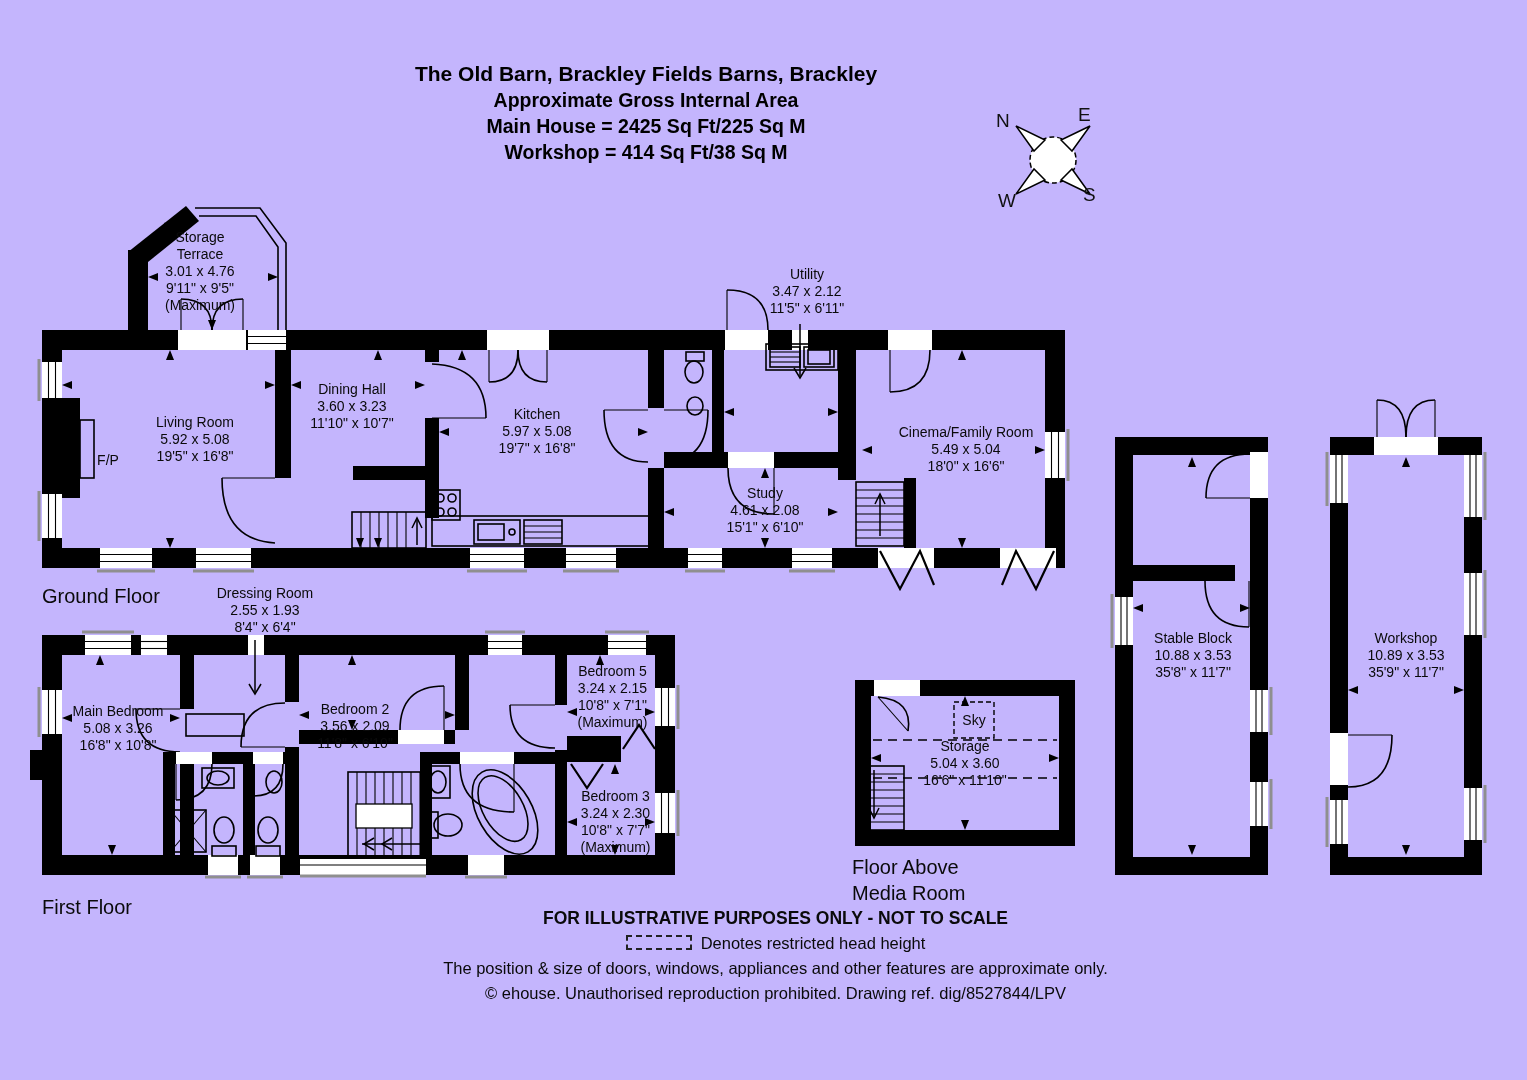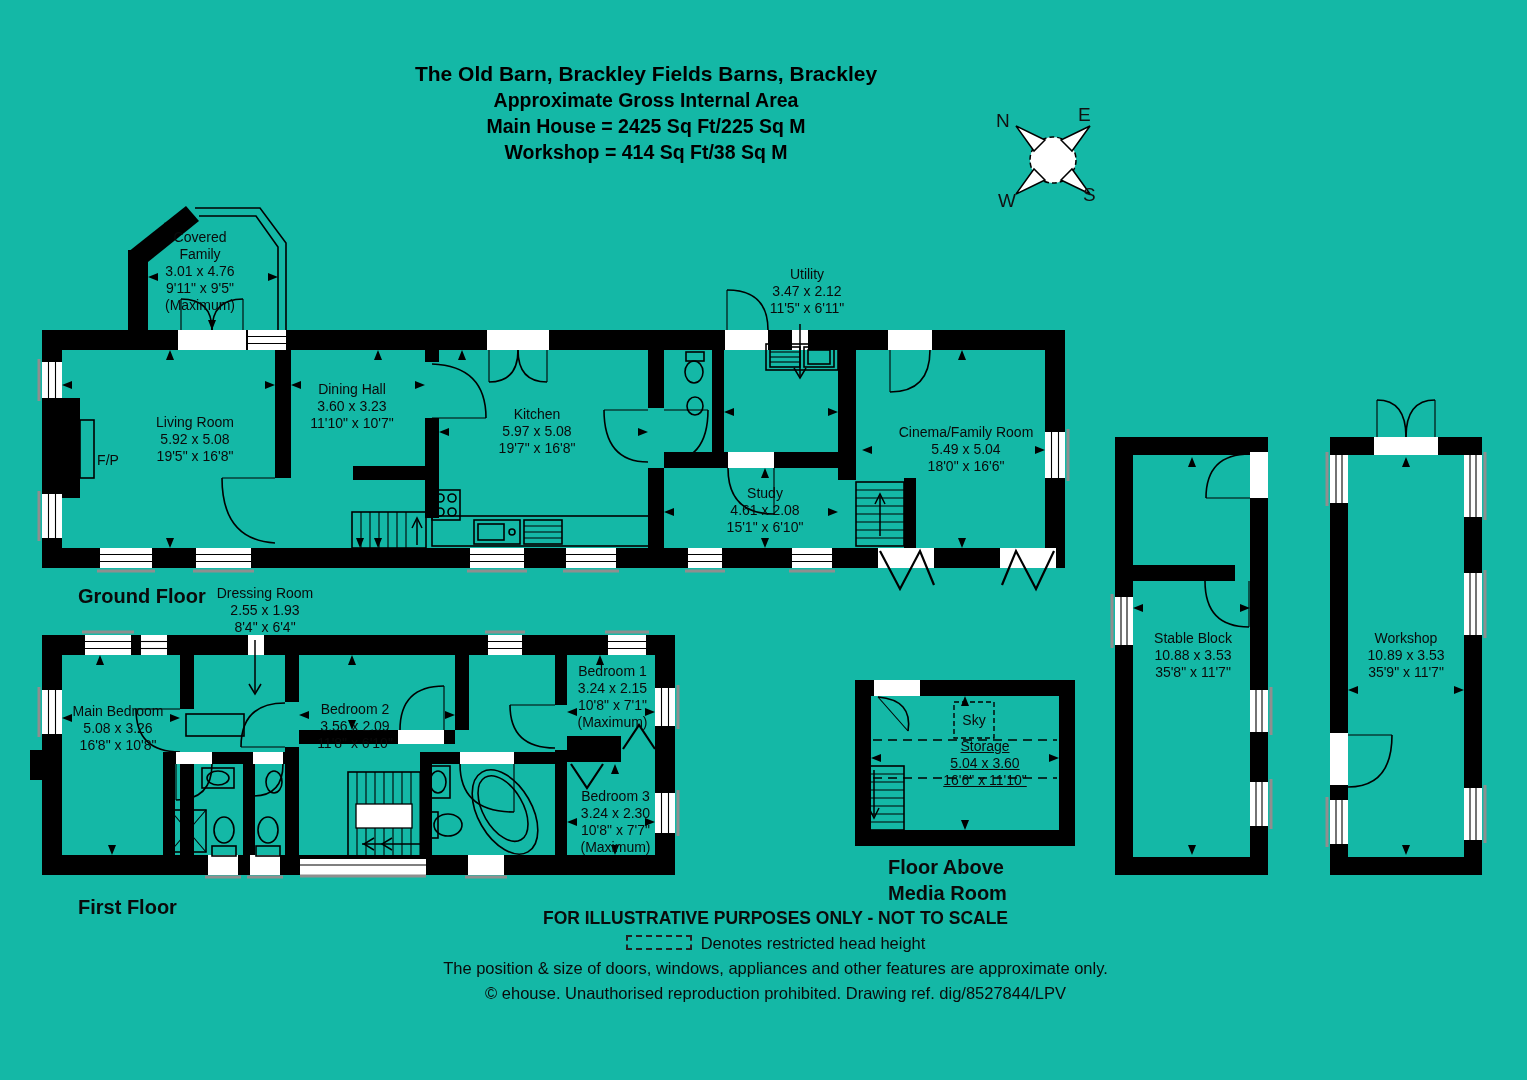--- a/index.html
+++ b/index.html
@@ -1,33 +1,33 @@
 <!DOCTYPE html>
 <html><head>
 <meta charset="utf-8">
 <style>
   html,body{margin:0;padding:0;background:#fff;}
-  .page{position:relative;width:1527px;height:1080px;background:#14b8a6;overflow:hidden;
+  .page{position:relative;width:1527px;height:1080px;background:#c4b5fd;overflow:hidden;
         font-family:"Liberation Sans", sans-serif;color:#000;}
   svg{position:absolute;left:0;top:0;}
   .wall{fill:#000;stroke:none;}
   .thin{fill:none;stroke:#000;stroke-width:1.6;}
   .hair{stroke:#000;stroke-width:1.1;fill:none;}
   .sill{stroke:#8f8f8f;stroke-width:3;fill:none;}
   .arrow{fill:#000;stroke:none;}
   .oarrow{fill:none;stroke:#000;stroke-width:1.5;}
   .dash{fill:none;stroke:#000;stroke-width:1.4;stroke-dasharray:9 6;}
   .winr{fill:#fff;stroke:none;}
   .zig{fill:none;stroke:#000;stroke-width:2.2;}
   .lbl{position:absolute;text-align:center;font-size:14px;line-height:17px;color:#0a0a0a;}
   .lbl .nm{white-space:normal;}
   .title{position:absolute;left:246px;top:60px;width:800px;text-align:center;font-weight:bold;}
   .title .t1{font-size:21px;line-height:27px;}
   .title .t2{font-size:19.5px;line-height:26px;}
-  .floorlbl{position:absolute;font-size:20px;font-weight:bold;color:#0a0a0a;line-height:26px;margin-left:36px;}
+  .floorlbl{position:absolute;font-size:20px;font-weight:normal;color:#0a0a0a;line-height:26px;}
   .compass-letter{position:absolute;font-size:19px;color:#111;}
   .footer{position:absolute;left:0;top:906px;width:1527px;text-align:center;color:#0a0a0a;padding-left:12px;}
   .footer .f1{font-size:17.5px;font-weight:bold;line-height:25px;}
   .footer .f2{font-size:16.5px;line-height:25px;}
   .legend-swatch{display:inline-block;width:62px;height:11px;border:2px dashed #222;
                  margin-right:9px;vertical-align:-1px;}
 </style>
 </head>
 <body>
 
@@ -509,21 +509,21 @@
   <div class="t2">Main House = 2425 Sq Ft/225 Sq M</div>
   <div class="t2">Workshop = 414 Sq Ft/38 Sq M</div>
 </div>
 
 <div class="compass-letter" style="left:996px;top:110px;">N</div>
 <div class="compass-letter" style="left:1078px;top:104px;">E</div>
 <div class="compass-letter" style="left:998px;top:190px;">W</div>
 <div class="compass-letter" style="left:1083px;top:184px;">S</div>
 
 <div class="lbl" style="left:155px;top:229px;width:90px;">
-  <div class="nm">Covered Family</div>
+  <div class="nm">Storage Terrace</div>
   <div>3.01 x 4.76</div>
   <div>9'11" x 9'5"</div>
   <div>(Maximum)</div>
 </div>
 
 <div class="lbl" style="left:88px;top:437px;width:40px;margin-top:15px;">F/P</div>
 
 <div class="lbl" style="left:95px;top:414px;width:200px;">
   <div>Living Room</div>
   <div>5.92 x 5.08</div>
@@ -574,21 +574,21 @@
   <div>16'8" x 10'8"</div>
 </div>
 
 <div class="lbl" style="left:265px;top:665px;width:180px;margin-top:36px;">
   <div>Bedroom 2</div>
   <div>3.56 x 2.09</div>
   <div>11'8" x 6'10"</div>
 </div>
 
 <div class="lbl" style="left:545px;top:663px;width:135px;">
-  <div>Bedroom 1</div>
+  <div>Bedroom 5</div>
   <div>3.24 x 2.15</div>
   <div>10'8" x 7'1"</div>
   <div>(Maximum)</div>
 </div>
 
 <div class="lbl" style="left:548px;top:788px;width:135px;">
   <div>Bedroom 3</div>
   <div>3.24 x 2.30</div>
   <div>10'8" x 7'7"</div>
   <div>(Maximum)</div>
@@ -601,21 +601,21 @@
 </div>
 
 <div class="lbl" style="left:1316px;top:630px;width:180px;">
   <div>Workshop</div>
   <div>10.89 x 3.53</div>
   <div>35'9" x 11'7"</div>
 </div>
 
 <div class="lbl" style="left:950px;top:712px;width:48px;">Sky</div>
 
-<div class="lbl" style="left:895px;top:738px;width:180px;text-decoration:underline;">
+<div class="lbl" style="left:875px;top:738px;width:180px;">
   <div>Storage</div>
   <div>5.04 x 3.60</div>
   <div>16'6" x 11'10"</div>
 </div>
 
 <div class="floorlbl" style="left:852px;top:854px;">
   <div>Floor Above</div>
   <div>Media Room</div>
 </div>
 

